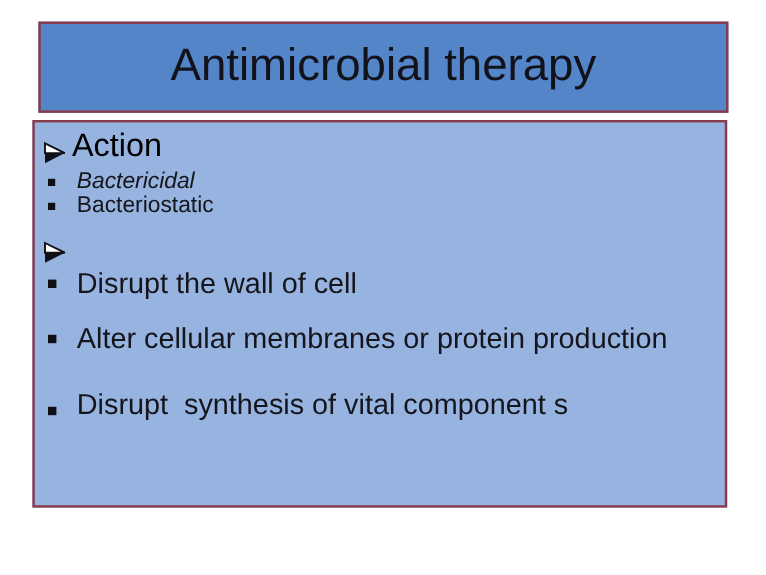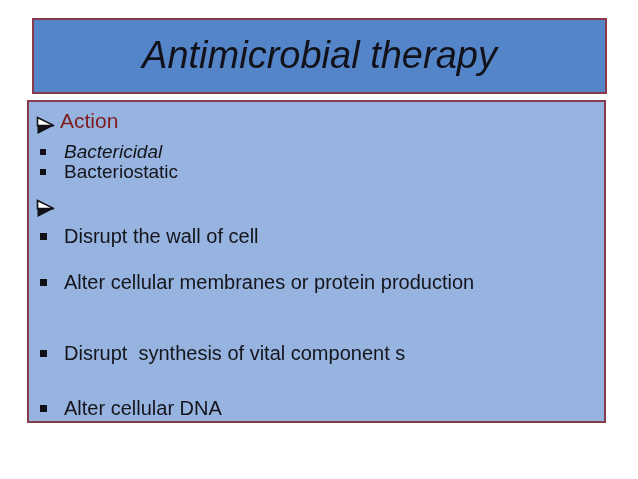--- a/index.html
+++ b/index.html
@@ -3,50 +3,50 @@
 <meta charset="utf-8">
 <style>
   html,body{margin:0;padding:0;background:#fff;}
   .slide{
     position:relative;width:638px;height:479px;background:#ffffff;
     font-family:"Liberation Sans", sans-serif;overflow:hidden;
   }
   .title-box{
     position:absolute;left:32px;top:18px;width:571px;height:72px;
     background:#5585c9;border:2px solid #873b4b;
-    display:flex;align-items:center;justify-content:center;font-style:italic;
+    display:flex;align-items:center;justify-content:center;
   }
   .title-text{
     font-size:38px;line-height:1.1;color:#12121a;letter-spacing:0px;
   }
   .content-box{
     position:absolute;left:27px;top:100px;width:575px;height:319px;
     background:#97b3df;border:2px solid #873b4b;
   }
   .row{position:absolute;display:flex;align-items:flex-start;}
   
-  .row.heading{left:6px;font-size:21px;line-height:36px;color:#7f1d1d;}
+  .row.heading{left:6px;font-size:27px;line-height:36px;color:#000000;}
   .row.heading .arrow-wrap{width:21px;height:20px;margin-top:8px;flex:0 0 auto;}
   .row.heading .txt{margin-left:4px;white-space:pre;}
   
   .row.sub{left:11px;font-size:19px;line-height:24px;color:#15151c;}
   .row.sub .sq{width:6px;height:6px;background:#101016;margin-top:9px;flex:0 0 auto;}
   .row.sub .txt{margin-left:18px;white-space:pre;}
   
-  .row.point{left:11px;font-size:20px;line-height:25px;color:#15151c;}
+  .row.point{left:11px;font-size:24px;line-height:25px;color:#15151c;}
   .row.point .sq{width:7px;height:7px;background:#101016;margin-top:9px;flex:0 0 auto;}
   .row.point .txt{margin-left:17px;white-space:pre;}
   
   .r1{top:1px;}
   .r2{top:38px;font-style:italic;}
   .r3{top:58px;text-align:center;}
   .r4{top:84px;}
   .r5{top:122px;}
   .r6{top:168px;}
-  .r7{top:239px;}
+  .r7{top:223px;align-items:center;}
   .r8{top:294px;}
 </style>
 </head>
 <body>
 
 <div class="slide">
 
   <div class="title-box">
     <div class="title-text">Antimicrobial therapy</div>
   </div>
@@ -90,19 +90,15 @@
     <div class="row point r6">
       <span class="sq"></span>
       <span class="txt">Alter cellular membranes or protein production</span>
     </div>
 
     <div class="row point r7">
       <span class="sq"></span>
       <span class="txt">Disrupt  synthesis of vital component s</span>
     </div>
 
-    <div class="row point r8">
-      <span class="sq"></span>
-      <span class="txt">Alter cellular DNA</span>
-    </div>
 
   </div>
 </div>
 
 </body></html>

